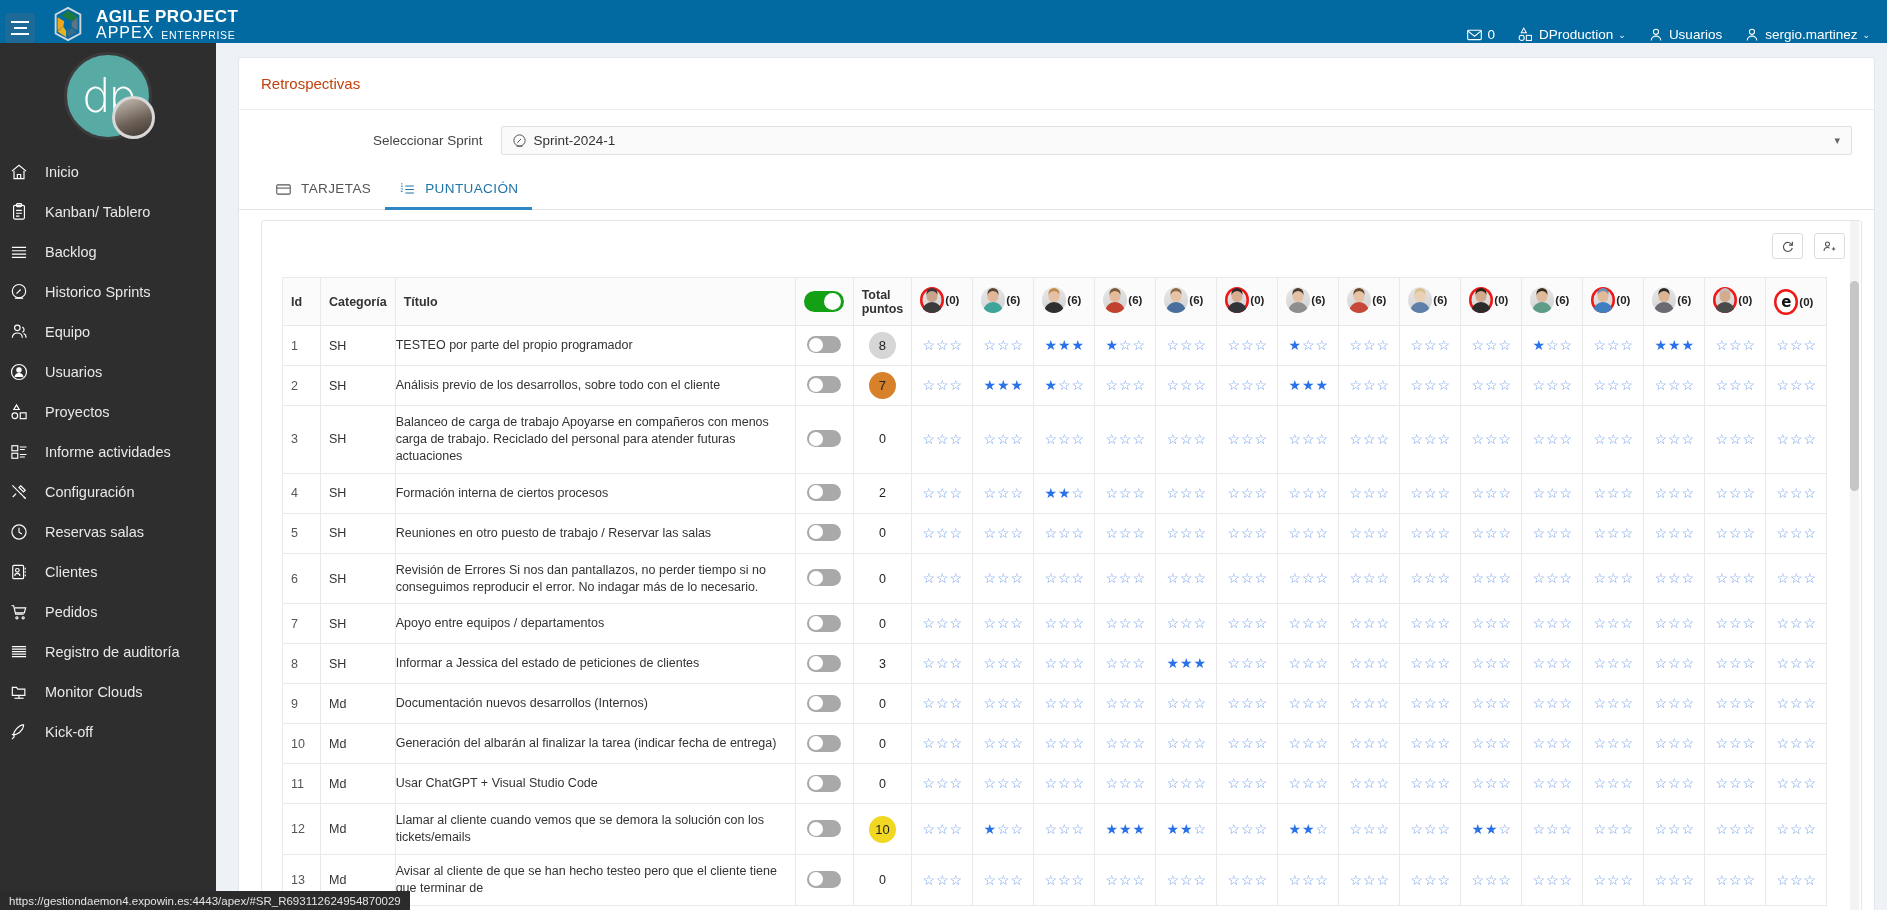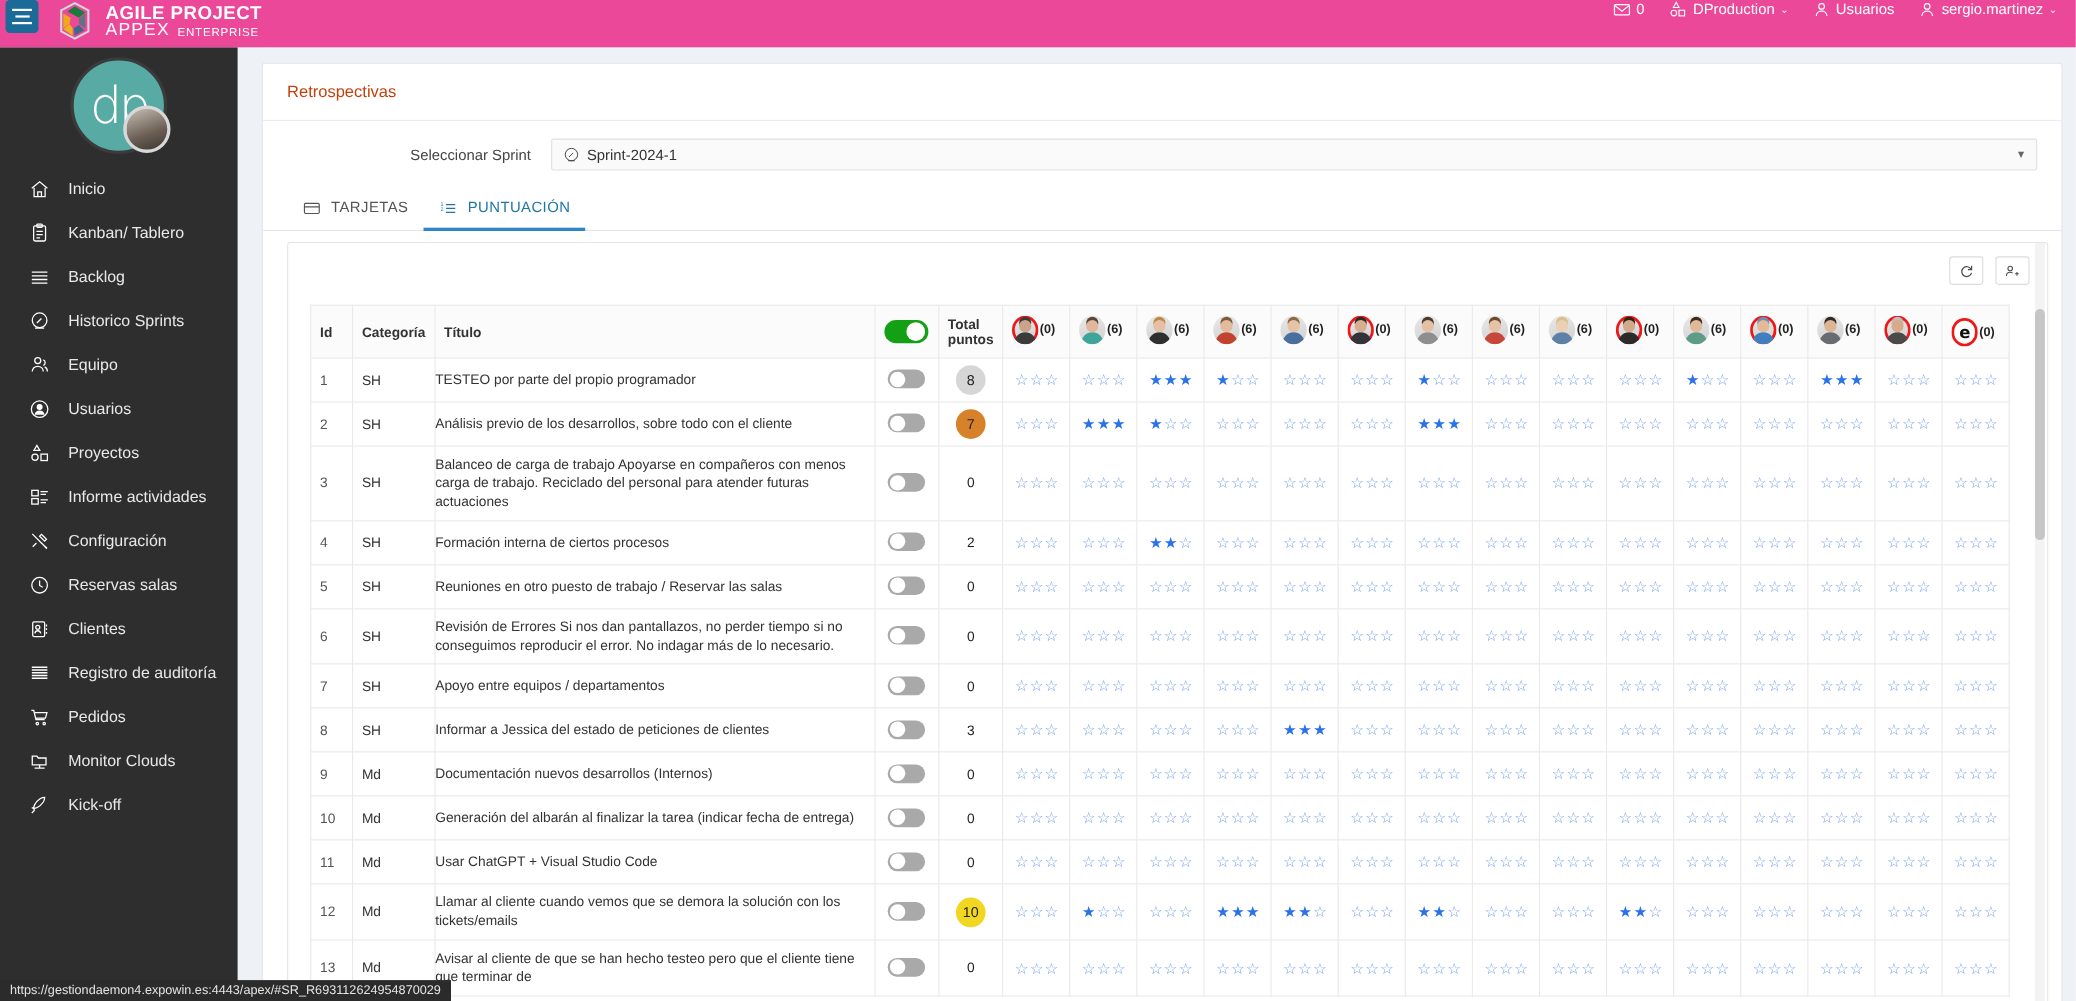--- a/index.html
+++ b/index.html
@@ -4,21 +4,21 @@
 <style>
   * { box-sizing: border-box; margin: 0; padding: 0; }
   html, body {
     width: 1887px; height: 910px;
     font-family: "Liberation Sans", sans-serif;
     overflow: hidden; background: #eef1f6;
   }
   
   .topbar {
     position: absolute; top: 0; left: 0; width: 1887px; height: 43px;
-    background: #ec4899; display: flex; align-items: flex-start;
+    background: #0369a1; display: flex; align-items: flex-end;
     z-index: 30;
   }
   .hamburger {
     width: 30px; height: 30px; margin-left: 5px; background: #1b6a97;
     border-radius: 4px; display: flex; flex-direction: column;
     justify-content: center; align-items: center; gap: 4px; cursor: pointer;
   }
   .hamburger span { display:block; height: 2px; background: #fff; }
   .hamburger span:nth-child(1){ width: 18px; }
   .hamburger span:nth-child(2){ width: 13px; }
@@ -51,21 +51,21 @@
   }
   .dp-badge {
     position: absolute; right: -6px; bottom: -2px;
     width: 43px; height: 43px; border-radius: 50%;
     background: linear-gradient(160deg,#c9bfb4,#6b5f55 60%,#3c3631);
     border: 3px solid #d8d8d8;
   }
   .nav { margin-top: 4px; }
   .nav-item {
     display: flex; align-items: center; gap: 15px;
-    height: 40px; padding-left: 25px; color: #e8e8e8;
+    height: 40px; padding-left: 8px; color: #e8e8e8;
     font-size: 14.5px; cursor: pointer;
   }
   .nav-ico { width: 22px; height: 22px; flex: 0 0 22px; display:flex; align-items:center; justify-content:center;}
   .nav-ico svg { width: 20px; height: 20px; stroke:#fff; fill:none; stroke-width:1.4; }
   
   .main { position: absolute; top: 43px; left: 216px; width: 1671px; height: 867px; padding: 14px 12px 0 22px; }
   .card { background: #fff; border: 1px solid #e3e6ea; border-radius: 3px; width: 1637px; }
   .card-title { font-size: 15px; color: #c2410c; padding: 17px 0 17px 22px; border-bottom: 1px solid #ececec; }
   .sprint-row { display: flex; align-items: center; padding: 16px 22px 6px 22px; }
   .sprint-label { font-size: 13.5px; color: #444; margin-left: 112px; }
@@ -328,35 +328,35 @@
             <circle cx="10" cy="10" r="2.2"></circle>
             <path d="M6.8 16.5c.4-1.8 1.7-2.8 3.2-2.8s2.8 1 3.2 2.8"></path>
             <path d="M19.5 7v2M19.5 11v2M19.5 15v2"></path>
           </svg>
         </span>
         <span>Clientes</span>
       </div>
       <div class="nav-item">
         <span class="nav-ico">
           <svg viewBox="0 0 24 24">
-            <path d="M3.5 5.5h17M3.5 8.5h17M3.5 11.5h17M3.5 14.5h17M3.5 17.5h17"></path>
-          </svg>
-        </span>
-        <span>Registro de auditoría</span>
-      </div>
-      <div class="nav-item">
-        <span class="nav-ico">
-          <svg viewBox="0 0 24 24">
             <path d="M3 4.5h2.6l2.4 10h9.5"></path>
             <path d="M7 7h13l-1.6 6H8.2"></path>
             <circle cx="9.5" cy="19" r="1.3"></circle>
             <circle cx="17" cy="19" r="1.3"></circle>
           </svg>
         </span>
         <span>Pedidos</span>
+      </div>
+      <div class="nav-item">
+        <span class="nav-ico">
+          <svg viewBox="0 0 24 24">
+            <path d="M3.5 5.5h17M3.5 8.5h17M3.5 11.5h17M3.5 14.5h17M3.5 17.5h17"></path>
+          </svg>
+        </span>
+        <span>Registro de auditoría</span>
       </div>
       <div class="nav-item">
         <span class="nav-ico">
           <svg viewBox="0 0 24 24">
             <path d="M4 6.5h5l1.6 2h8.4V16H4z"></path>
             <path d="M6.5 19.5h11"></path>
             <path d="M12 16v3.5"></path>
           </svg>
         </span>
         <span>Monitor Clouds</span>

